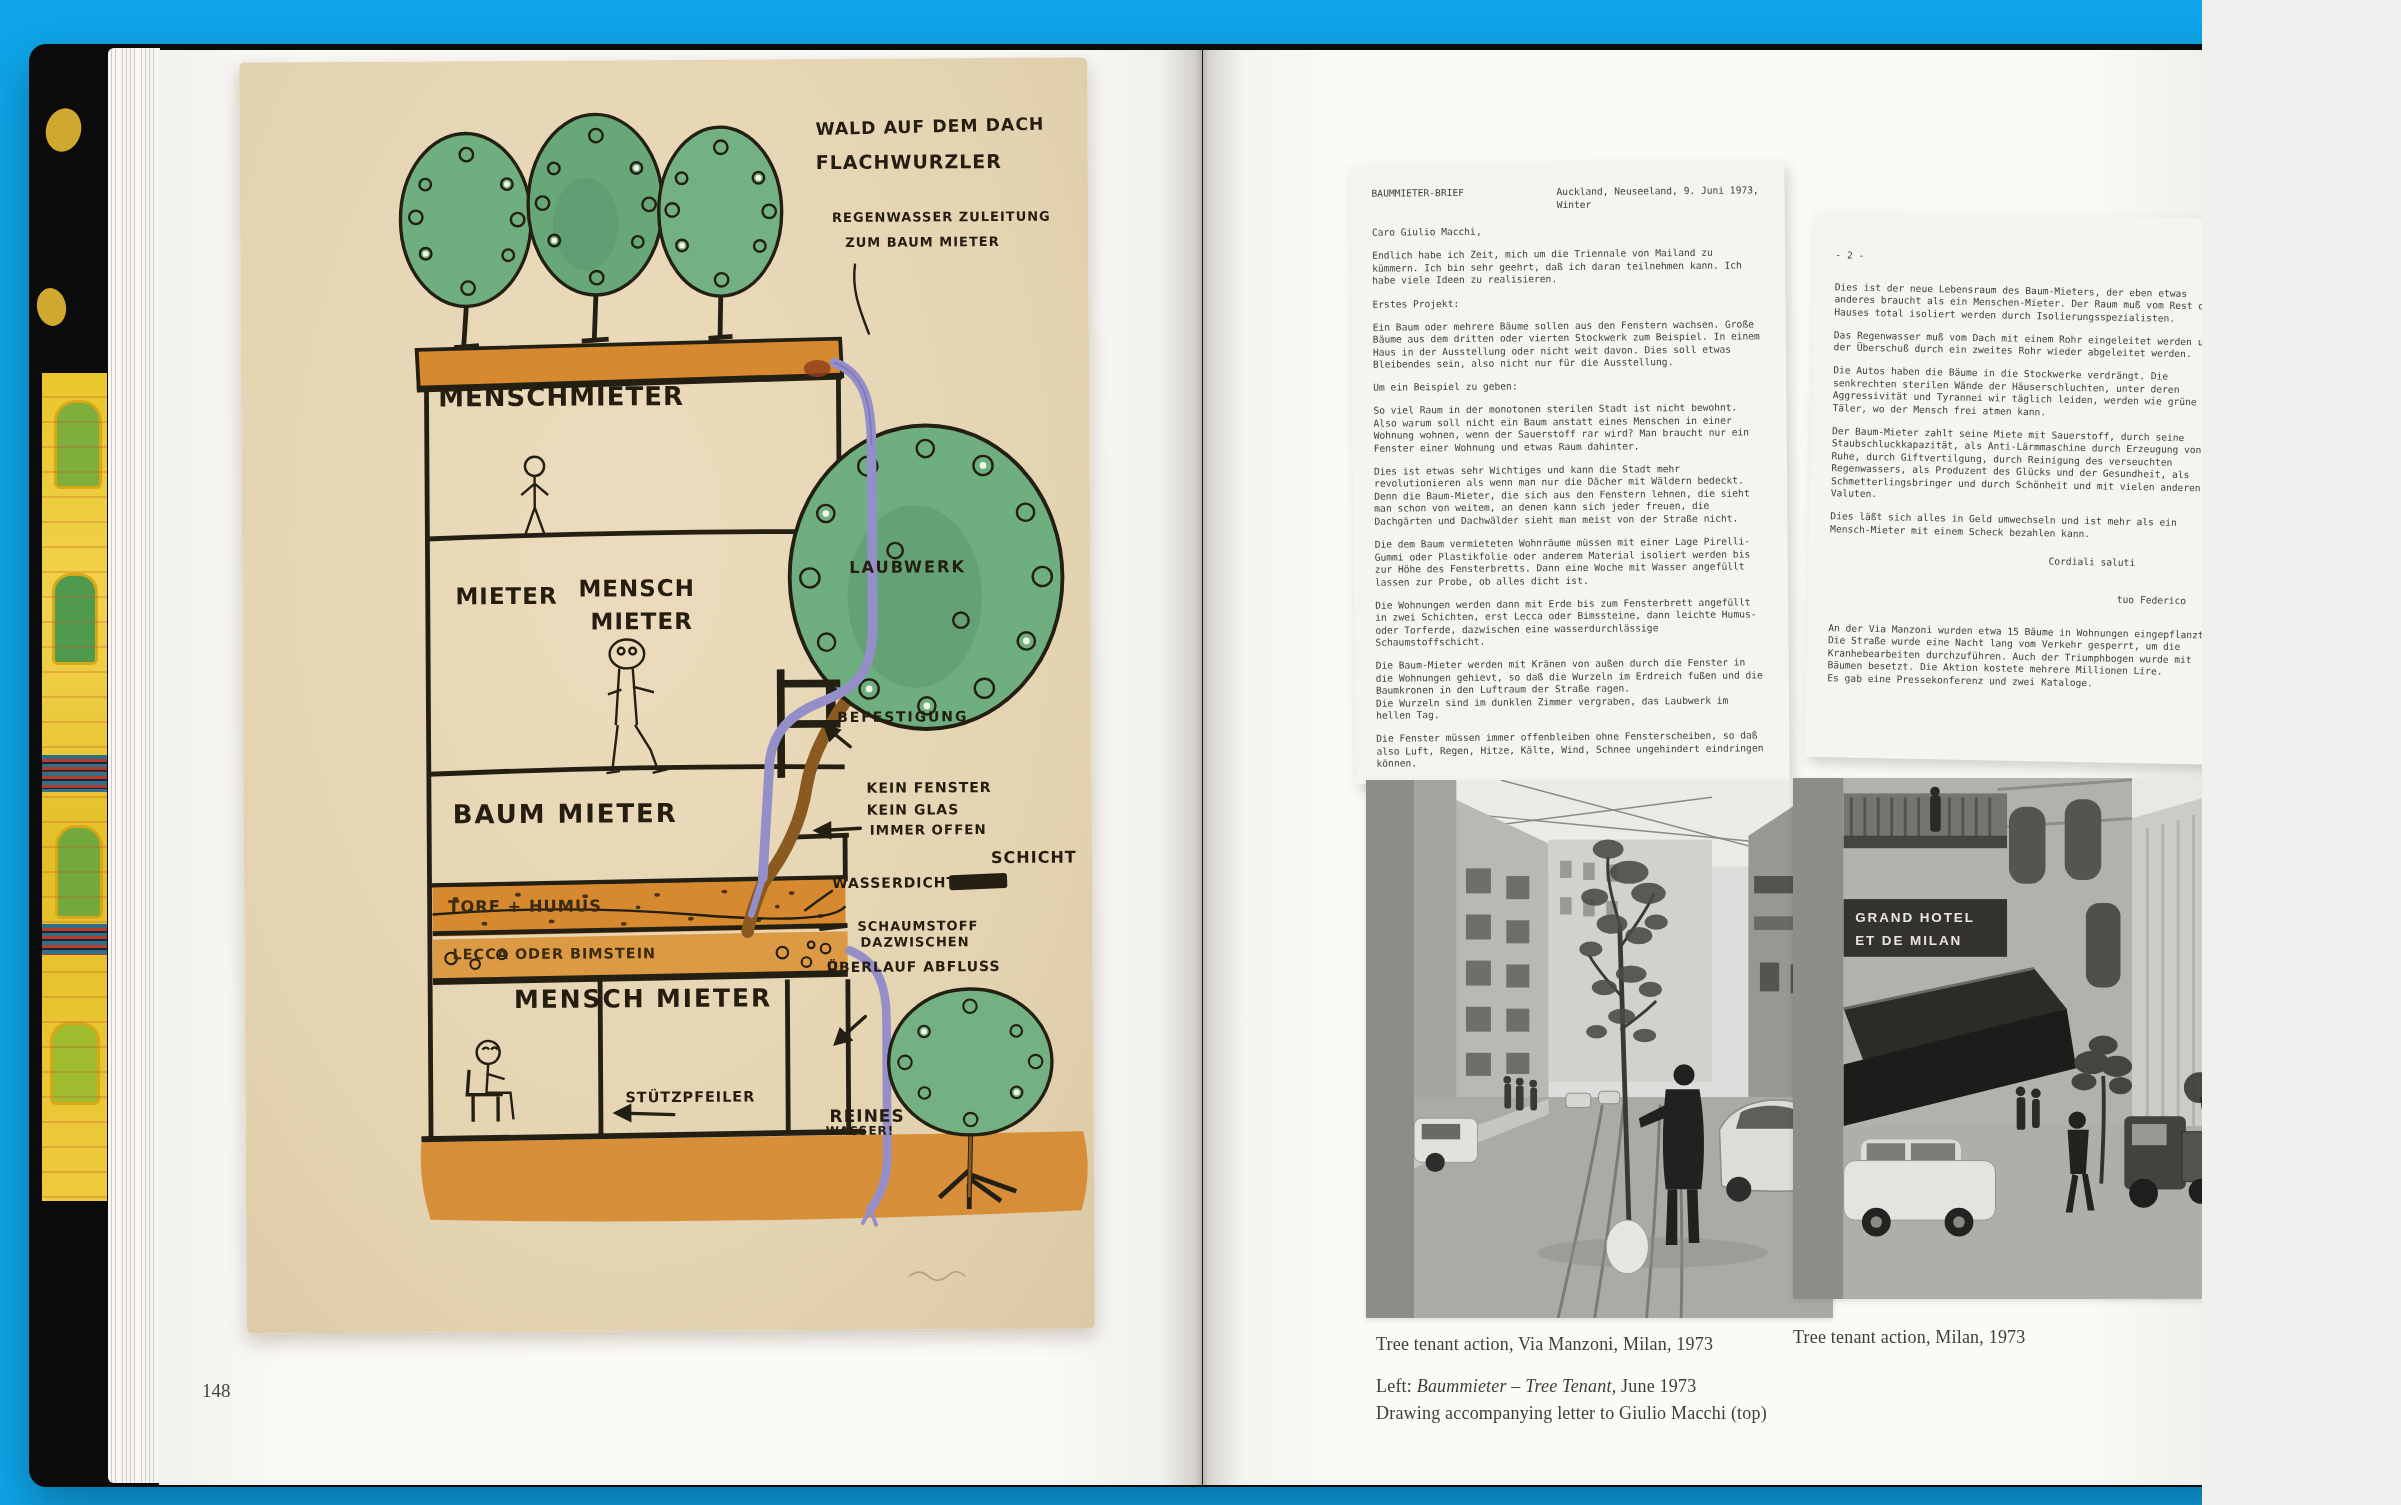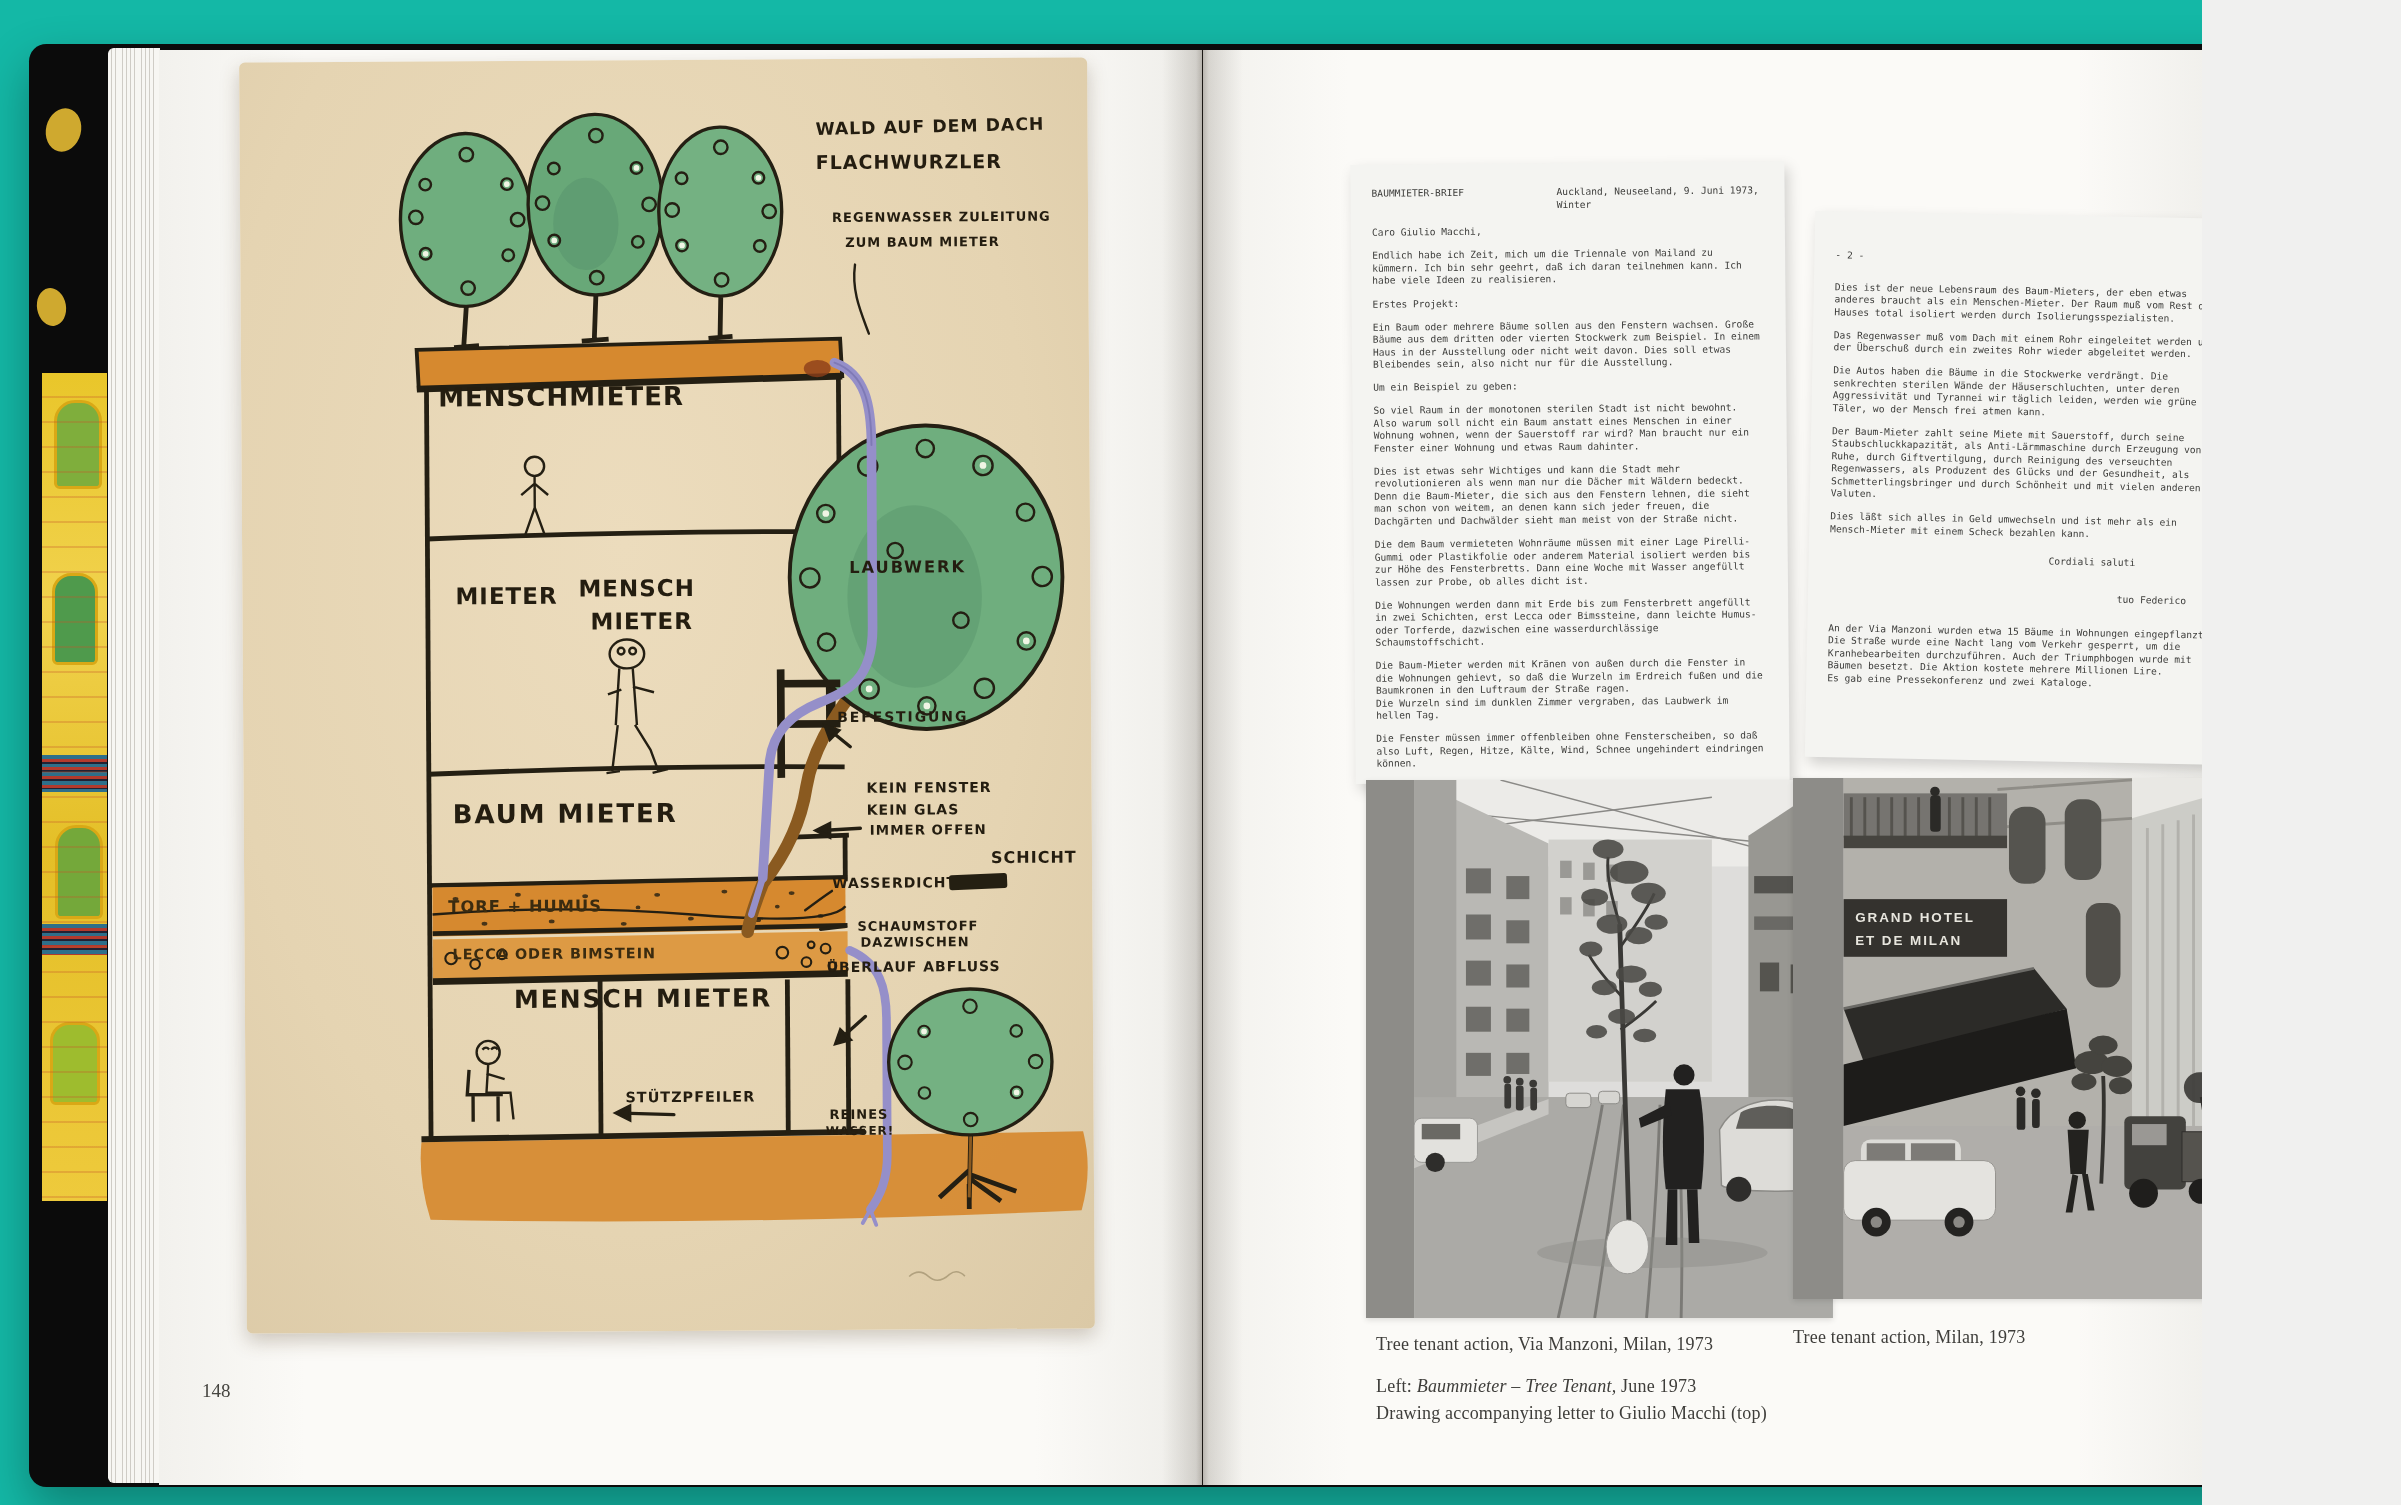--- a/index.html
+++ b/index.html
@@ -1,17 +1,17 @@
 <!DOCTYPE html>
 <html><head>
 <meta charset="utf-8">
 <style>
   html,body{margin:0;padding:0;background:#f0f0ef;}
   .stage{position:relative;width:2202px;height:1505px;overflow:hidden;
-         font-family:"Liberation Sans",sans-serif;background:#14b8a6;}
+         font-family:"Liberation Sans",sans-serif;background:#0ea5e9;}
   .abs{position:absolute;}
   .book{position:absolute;left:29px;top:44px;width:2346px;height:1443px;
         background:#0b0b0b;border-radius:17.3px;box-shadow:0 21px 48px rgba(0,0,0,.30);}
   .page-stack{background:repeating-linear-gradient(90deg,#f7f6f3 0 2.9px,#cfccc6 2.9px 3.8px);}
   .page{background:linear-gradient(90deg,#f2f1ed 0%,#fbfaf7 14%,#fbfaf7 84%,#eeede9 100%);}
   .gutter{background:linear-gradient(90deg,rgba(0,0,0,0) 0%,rgba(58,48,36,.16) 42%,
           rgba(58,48,36,.32) 50%,rgba(58,48,36,.15) 58%,rgba(0,0,0,0) 100%);}
   .paper{background:radial-gradient(ellipse at 45% 38%,#ecdcbd 0%,#e5d4b2 62%,#dbc9a6 100%);
          transform:rotate(-.35deg);box-shadow:0 7.7px 19px rgba(90,70,40,.28);border-radius:5.8px;}
   .hand{position:absolute;font-family:"DejaVu Sans",sans-serif;font-weight:700;
@@ -285,21 +285,21 @@
     <div class="hand" style="left:747px;top:792px;font-size:16px;">SCHICHT</div>
     <div class="hand" style="left:588px;top:817px;font-size:14px;">WASSERDICHTE</div>
     <div class="abs" style="left:705px;top:816px;width:58px;height:15.4px;background:#241f12;transform:rotate(-2deg);border-radius:2.9px;"></div>
     <div class="hand" style="left:204px;top:838px;font-size:16.3px;color:#3a2b10;">TORF + HUMUS</div>
     <div class="hand" style="left:613px;top:861px;font-size:13px;">SCHAUMSTOFF</div>
     <div class="hand" style="left:616px;top:877px;font-size:13px;">DAZWISCHEN</div>
     <div class="hand" style="left:208px;top:886px;font-size:14.4px;color:#3a2b10;">LECCA ODER BIMSTEIN</div>
     <div class="hand" style="left:582px;top:901px;font-size:14px;">ÜBERLAUF ABFLUSS</div>
     <div class="hand" style="left:269px;top:926px;font-size:25px;letter-spacing:1.9px;">MENSCH MIETER</div>
     <div class="hand" style="left:380px;top:1030px;font-size:14.4px;">STÜTZPFEILER</div>
-    <div class="hand" style="left:584px;top:1049px;font-size:13px;">REINES</div>
+    <div class="hand" style="left:584px;top:1049px;font-size:17px;">REINES</div>
     <div class="hand" style="left:580px;top:1066px;font-size:12px;">WASSER!</div>
   </div>
 
   <div class="pnum" style="left:202px;top:1380px;">148</div>
   <div class="pnum" style="left:2250px;top:1385px;">112</div>
 
   <div class="letter" style="left:1353px;top:163px;width:434px;height:619px;transform:rotate(-0.5deg);">
     <div class="inner" style="padding:23px 21px;">
       <div class="lheader">
         <span>BAUMMIETER-BRIEF</span>

